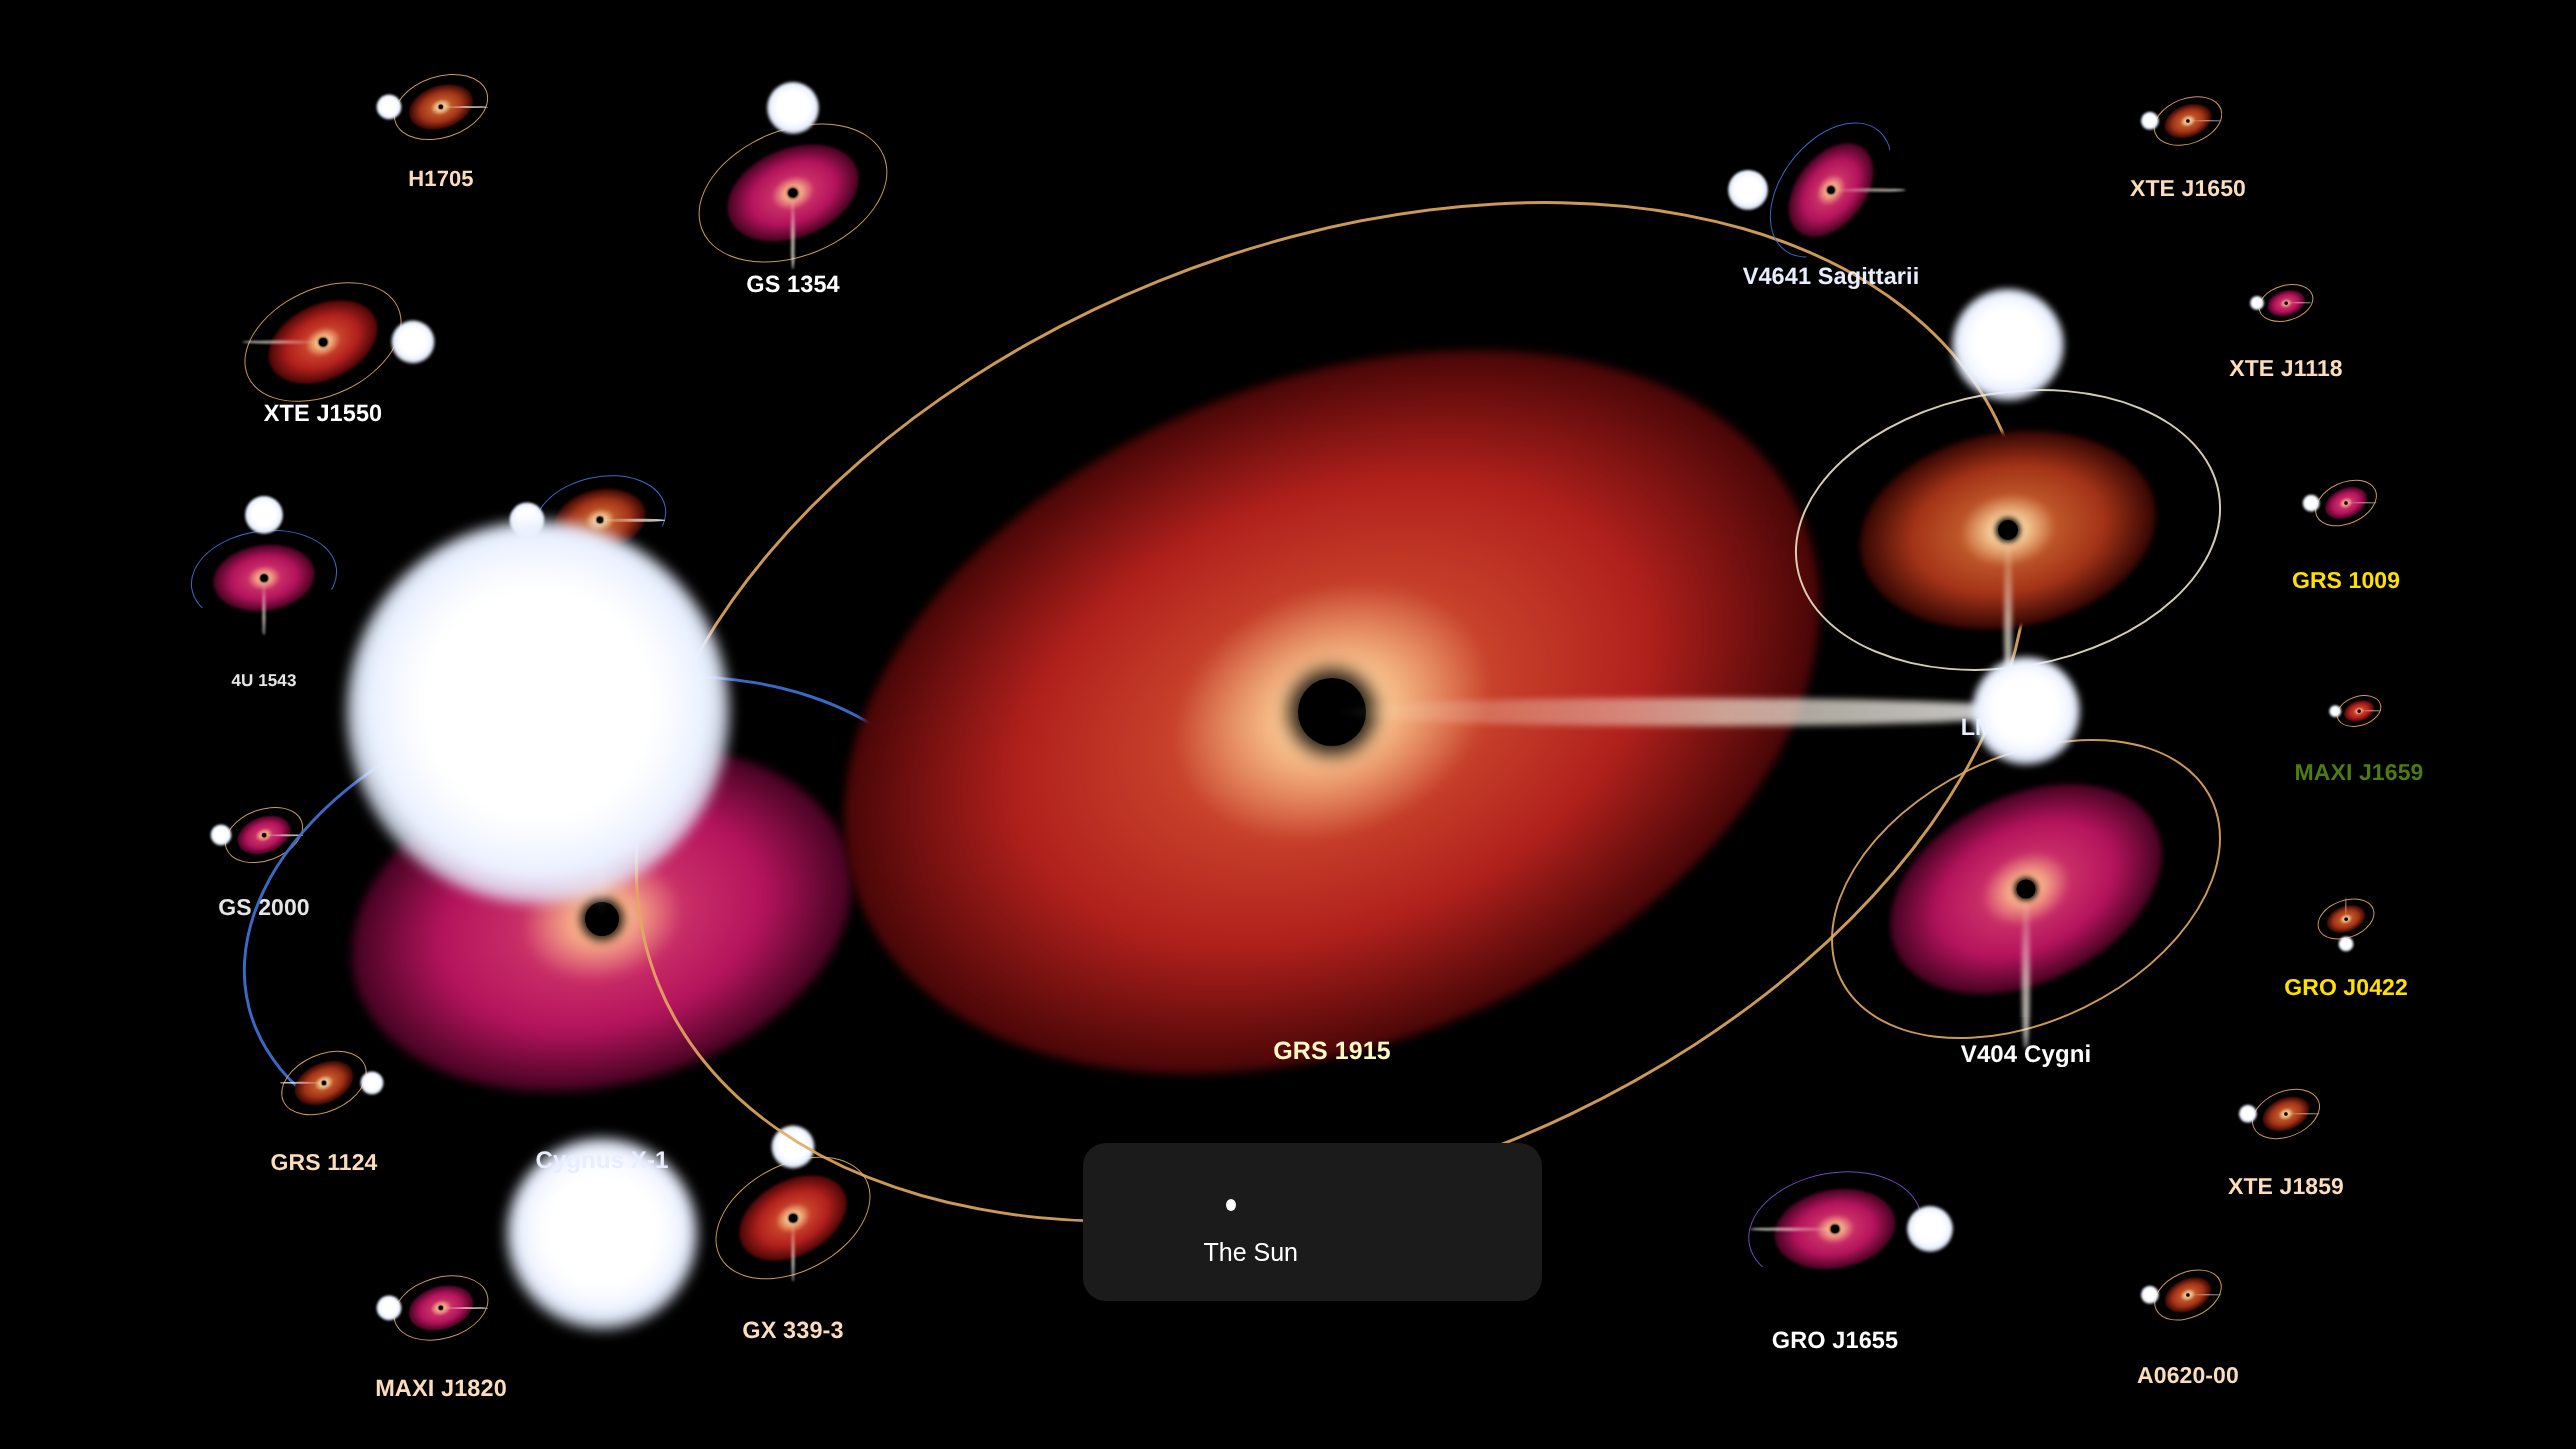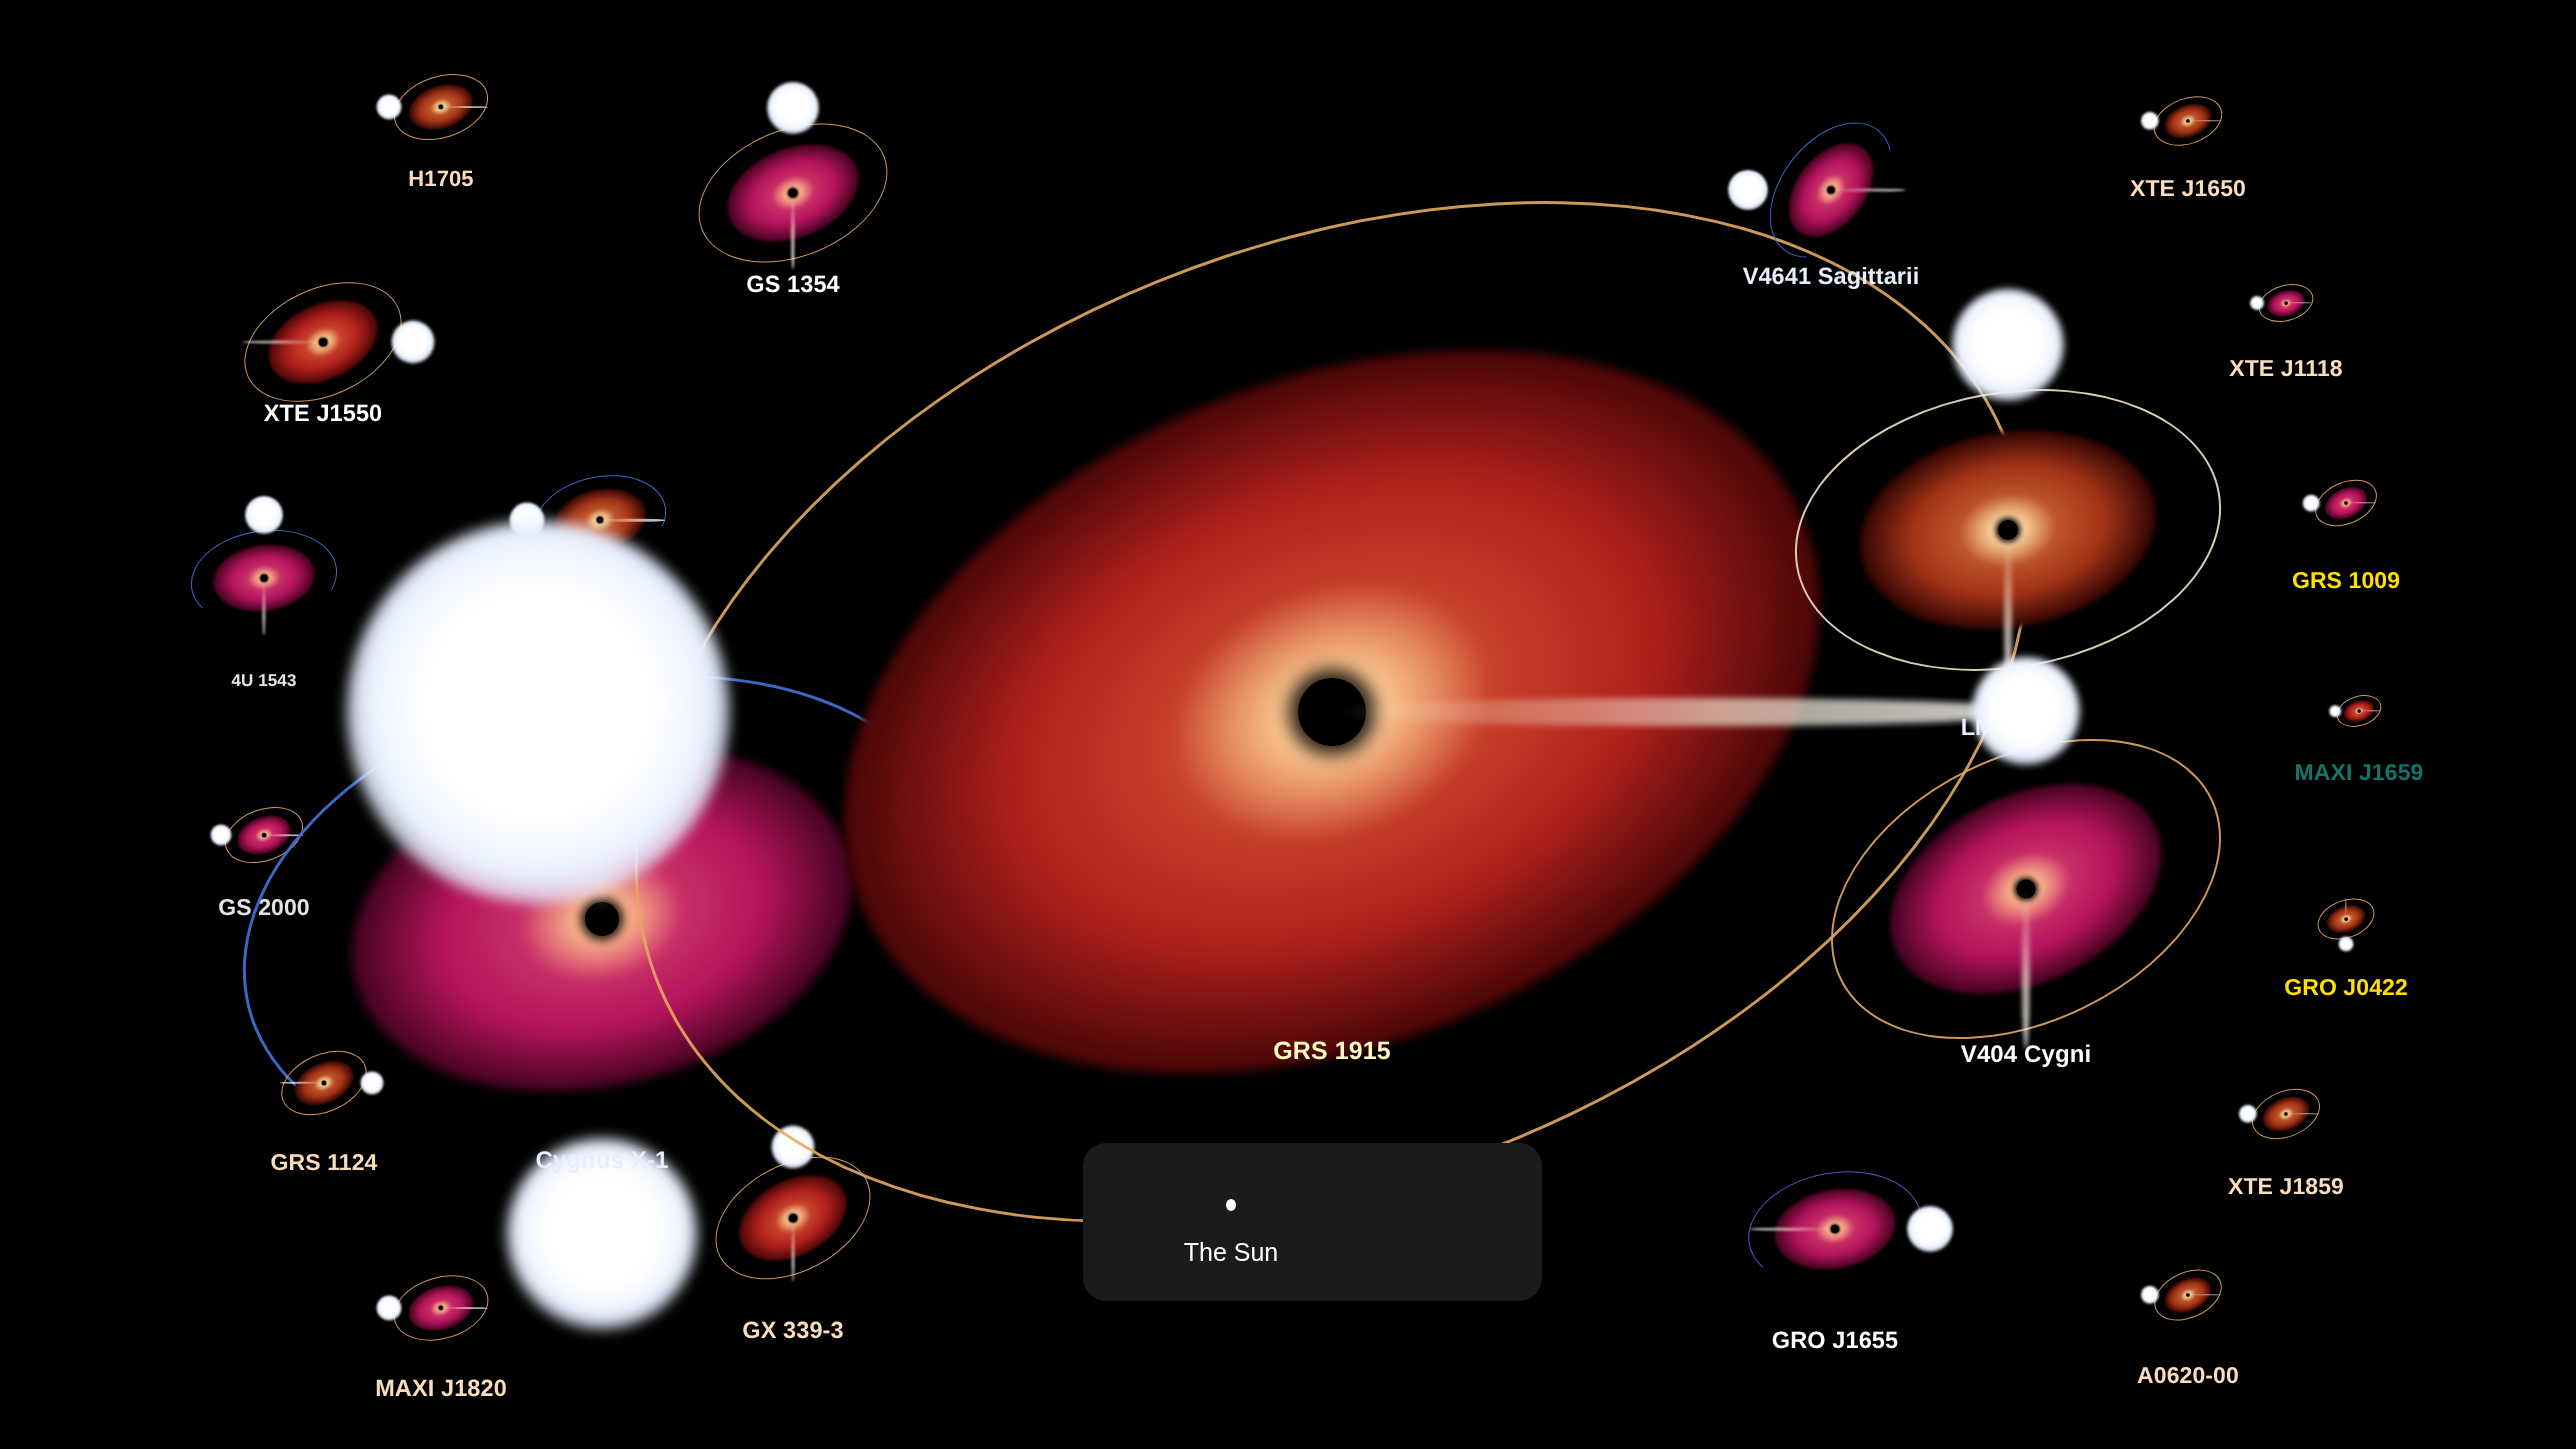--- a/index.html
+++ b/index.html
@@ -206,21 +206,21 @@
           <div class="label" style="color: rgb(255, 224, 0); font-size: 23px; top: 64px;">GRS 1009</div>
         </div>
       </div>
       <div class="sys" style="left: 2359px; top: 711px; width: 0px; height: 0px;">
         <div class="sysinner">
           <div class="orbit" style="width: 44px; height: 28px; border: 0.8px solid rgb(226, 169, 97); opacity: 0.9; transform: translate(-50%, -50%) rotate(-18deg); clip-path: none;"></div>
           <div class="disk" style="width: 31px; height: 20px; transform: translate(-50%, -50%) rotate(-18deg); background: radial-gradient(26% 30%, rgb(255, 217, 160) 0%, rgba(255, 217, 160, 0.8) 22%, rgba(0, 0, 0, 0) 62%), radial-gradient(62% 62%, rgb(224, 100, 58) 0%, rgb(176, 32, 28) 52%, rgb(74, 6, 7) 80%, rgba(0, 0, 0, 0) 100%); filter: blur(0.7px);"></div>
           <div class="hole" style="height: 2.7px; width: 2.7px; box-shadow: rgba(0, 0, 0, 0.85) 0px 0px 0.6px 0.3px;"></div>
           <div class="star" style="height: 11.6px; width: 11.6px; margin-left: -24px; margin-top: 0px; background: radial-gradient(circle at 50% 48%, rgb(255, 255, 255) 0%, rgb(255, 255, 255) 42%, rgb(233, 240, 255) 62%, rgba(210, 225, 255, 0.35) 82%, rgba(160, 190, 255, 0) 100%); filter: blur(1px);"></div>
           <div class="streamer" style="width: 22px; height: 1.3px; left: 50%; top: 50%; background: linear-gradient(90deg, rgba(0, 0, 0, 0) 0%, rgba(255, 245, 225, 0.75) 55%, rgba(255, 255, 255, 0.95) 100%); transform: translate(0px, -50%) rotate(360deg); transform-origin: 0% 50%; filter: blur(0.7px); opacity: 0.85;"></div>
-          <div class="label" style="color: #0f766e; font-size: 23px; top: 48px;">MAXI J1659</div>
+          <div class="label" style="color: #4d7c0f; font-size: 23px; top: 48px;">MAXI J1659</div>
         </div>
       </div>
       <div class="sys" style="left: 2026px; top: 889px; width: 0px; height: 0px;">
         <div class="sysinner">
           <div class="orbit" style="width: 410px; height: 262px; border: 2.8px solid rgb(226, 169, 97); opacity: 0.9; transform: translate(-50%, -50%) rotate(-26deg); clip-path: none;"></div>
           <div class="disk" style="width: 288px; height: 187px; transform: translate(-50%, -50%) rotate(-26deg); background: radial-gradient(26% 30%, rgb(255, 201, 143) 0%, rgba(255, 201, 143, 0.8) 22%, rgba(0, 0, 0, 0) 62%), radial-gradient(62% 62%, rgb(224, 74, 114) 0%, rgb(179, 19, 92) 52%, rgb(69, 3, 33) 80%, rgba(0, 0, 0, 0) 100%); filter: blur(2.8px);"></div>
           <div class="hole" style="height: 19px; width: 19px; box-shadow: rgba(0, 0, 0, 0.85) 0px 0px 5.2px 2.6px;"></div>
           <div class="star" style="height: 108px; width: 108px; margin-left: 0px; margin-top: -178px; background: radial-gradient(circle at 50% 48%, rgb(255, 255, 255) 0%, rgb(255, 255, 255) 42%, rgb(233, 240, 255) 62%, rgba(210, 225, 255, 0.35) 82%, rgba(160, 190, 255, 0) 100%); filter: blur(3.5px);"></div>
           <div class="streamer" style="width: 160px; height: 7.8px; left: 50%; top: 50%; background: linear-gradient(90deg, rgba(0, 0, 0, 0) 0%, rgba(255, 245, 225, 0.75) 55%, rgba(255, 255, 255, 0.95) 100%); transform: translate(0px, -50%) rotate(90deg); transform-origin: 0% 50%; filter: blur(2.2px); opacity: 0.85;"></div>
           <div class="label" style="color: rgb(255, 255, 255); font-size: 24px; top: 152px;">V404 Cygni</div>
@@ -262,20 +262,20 @@
           <div class="disk" style="width: 49px; height: 32px; transform: translate(-50%, -50%) rotate(-24deg); background: radial-gradient(26% 30%, rgb(255, 227, 176) 0%, rgba(255, 227, 176, 0.8) 22%, rgba(0, 0, 0, 0) 62%), radial-gradient(62% 62%, rgb(217, 122, 60) 0%, rgb(163, 51, 23) 52%, rgb(51, 6, 3) 80%, rgba(0, 0, 0, 0) 100%); filter: blur(0.7px);"></div>
           <div class="hole" style="height: 3.2px; width: 3.2px; box-shadow: rgba(0, 0, 0, 0.85) 0px 0px 0.9px 0.4px;"></div>
           <div class="star" style="height: 18.3px; width: 18.3px; margin-left: -38px; margin-top: 0px; background: radial-gradient(circle at 50% 48%, rgb(255, 255, 255) 0%, rgb(255, 255, 255) 42%, rgb(233, 240, 255) 62%, rgba(210, 225, 255, 0.35) 82%, rgba(160, 190, 255, 0) 100%); filter: blur(1px);"></div>
           <div class="streamer" style="width: 34px; height: 1.3px; left: 50%; top: 50%; background: linear-gradient(90deg, rgba(0, 0, 0, 0) 0%, rgba(255, 245, 225, 0.75) 55%, rgba(255, 255, 255, 0.95) 100%); transform: translate(0px, -50%) rotate(360deg); transform-origin: 0% 50%; filter: blur(0.7px); opacity: 0.85;"></div>
           <div class="label" style="color: rgb(251, 220, 187); font-size: 23px; top: 67px;">A0620-00</div>
         </div>
       </div>
     </div>
 
   <div id="legend" style="left:1083px;top:1143px;width:459px;height:158px;">
-    <div class="legend-item" style="left:81px;top:0;width:134px;height:146px;">
+    <div class="legend-item" style="left:81px;top:0;width:134px;height:146px;text-align:right;">
       <div id="sun-dot" style="left:62px;top:56px;width:10px;height:12px;"></div>
       <div class="legend-label" style="position:absolute;left:0;top:95px;width:134px;">The Sun</div>
     </div>
   </div>
 
 </div>
 
 
 </body></html>

